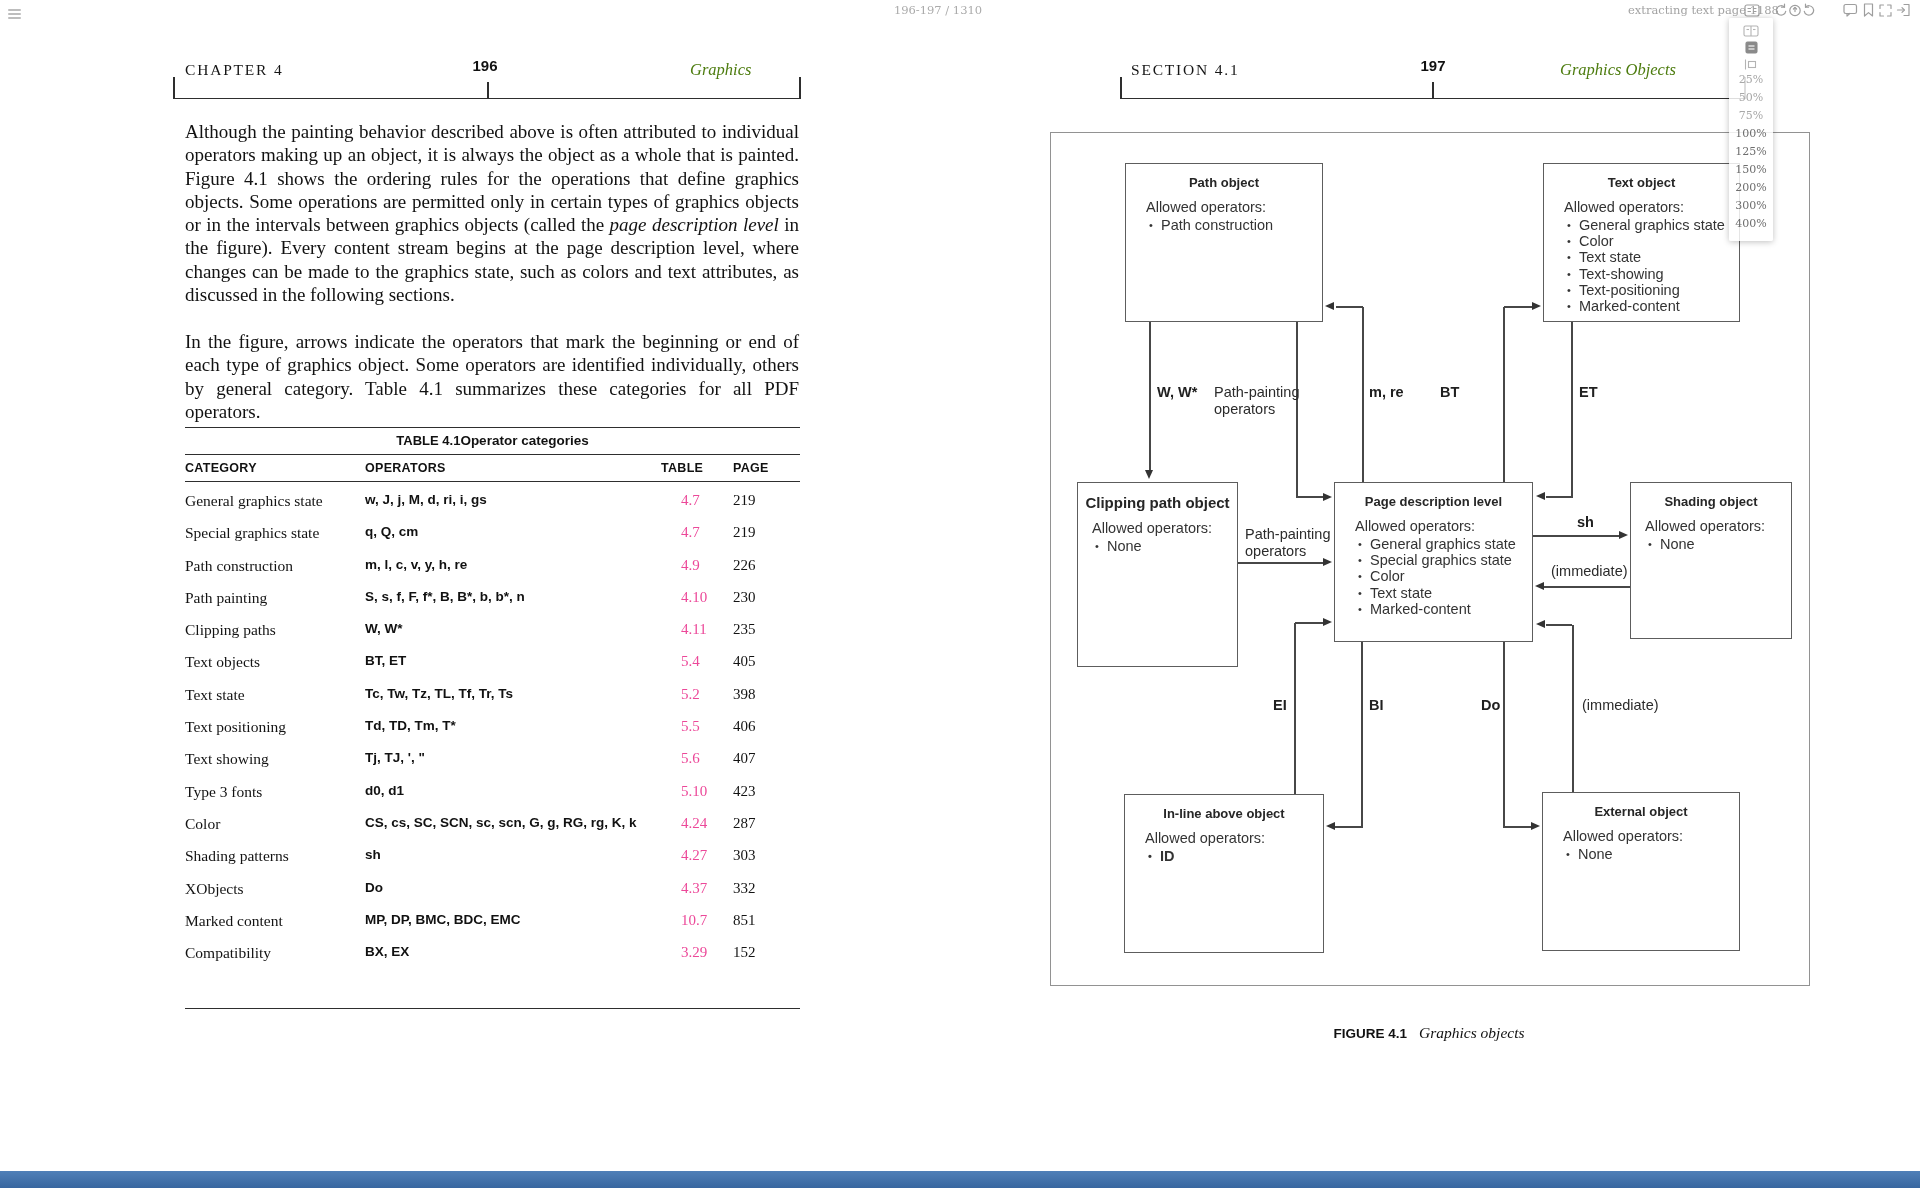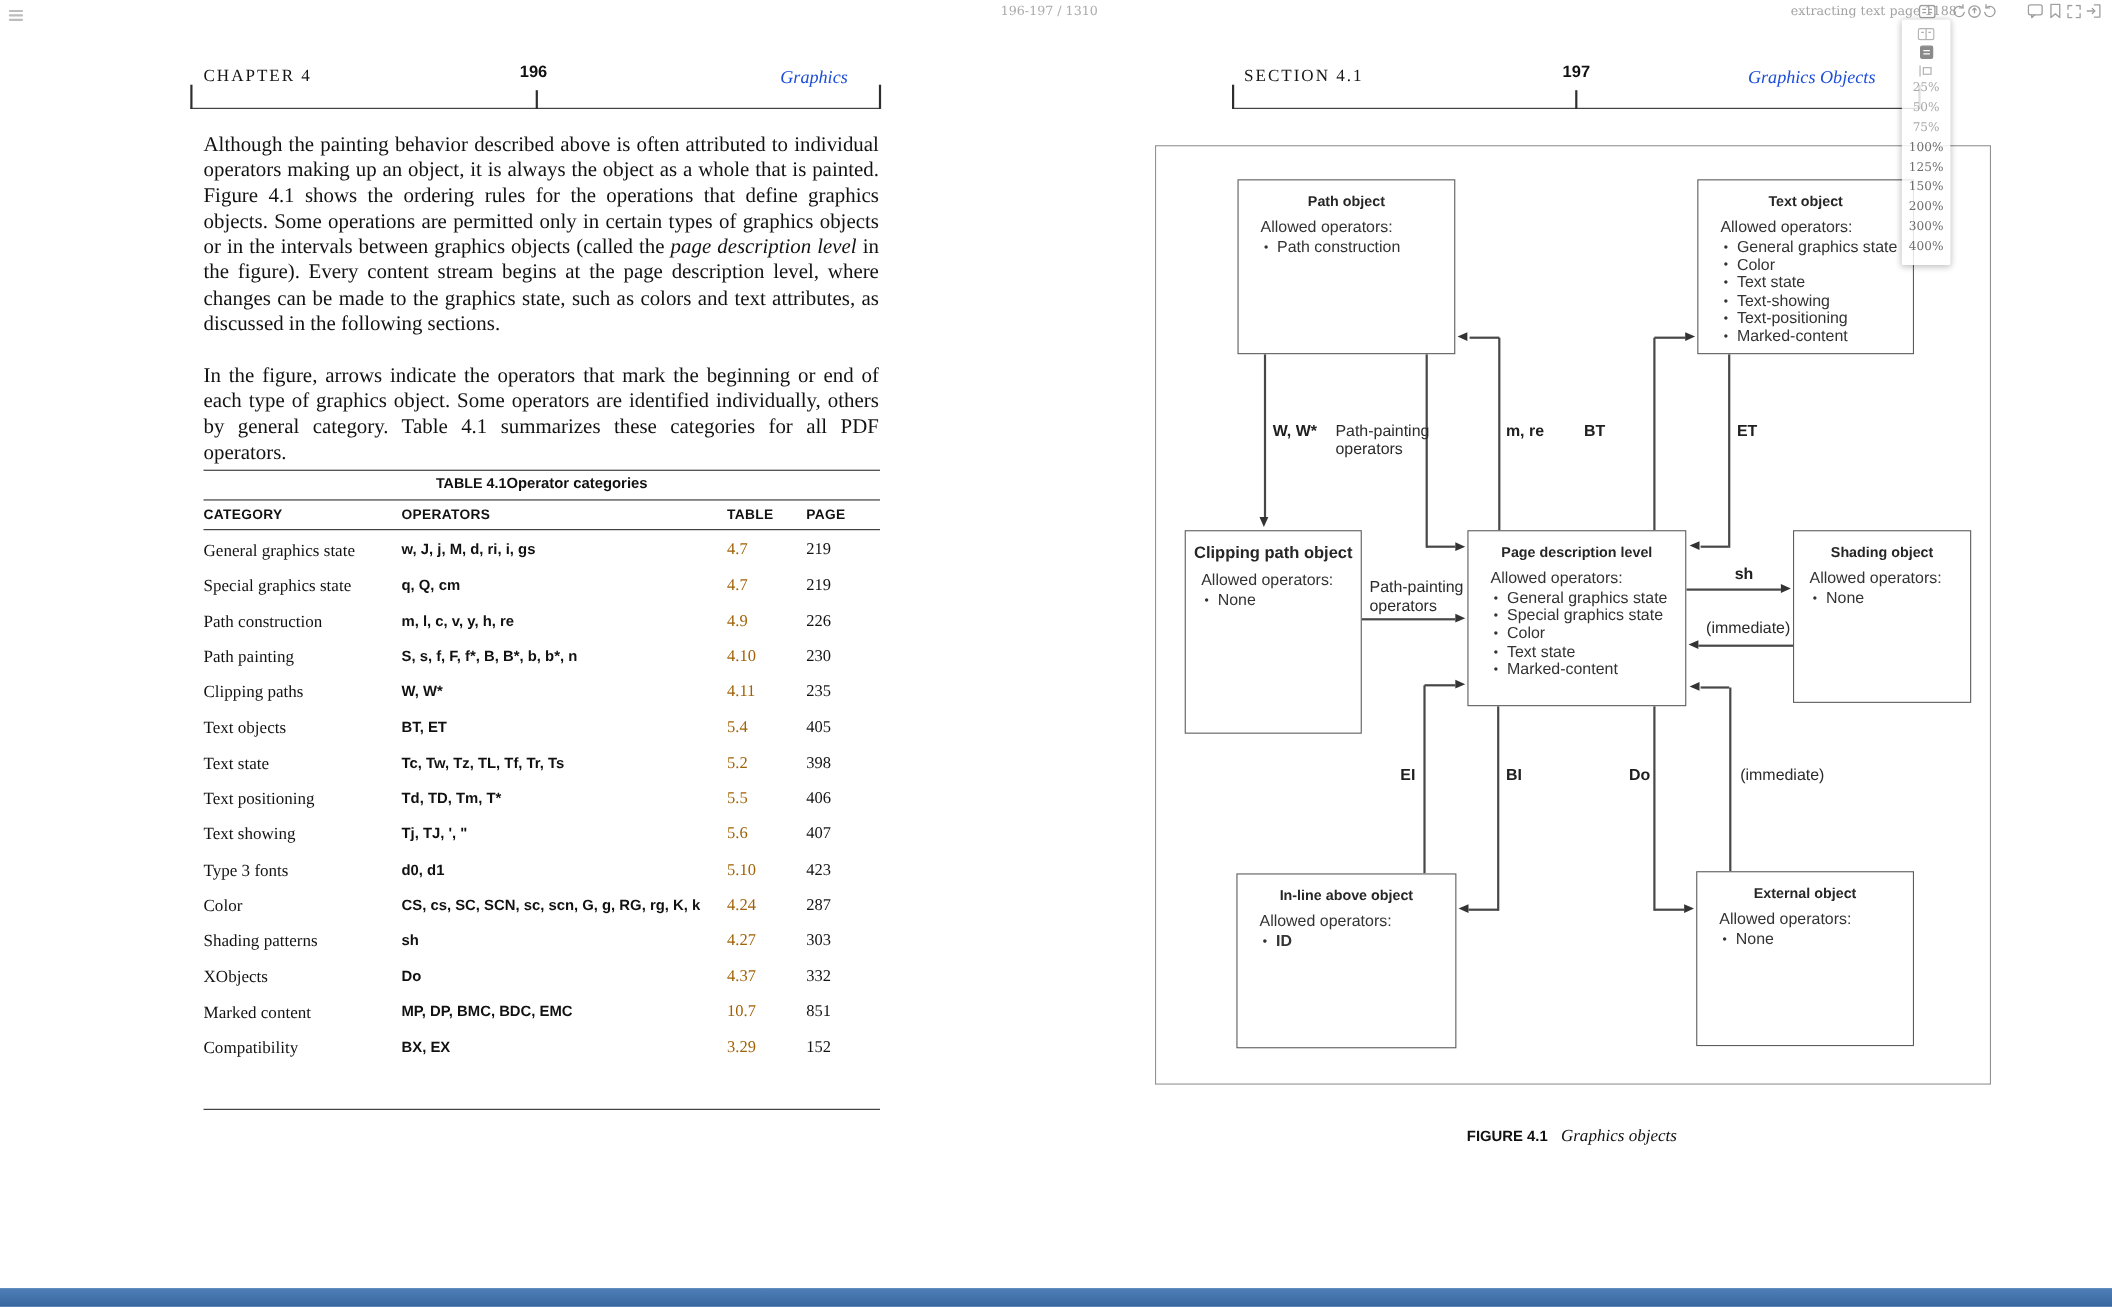--- a/index.html
+++ b/index.html
@@ -1,56 +1,56 @@
 <!DOCTYPE html>
 <html><head>
 <meta charset="utf-8">
 <style>
   html,body{margin:0;padding:0}
   body{width:1920px;height:1188px;background:#fff;position:relative;overflow:hidden;
        font-family:"Liberation Sans",sans-serif;}
   
   .hb{position:absolute;left:8px;top:7px;width:13px;cursor:pointer}
   .hb div{height:1.6px;background:#bdbdbd;margin:2.4px 0;border-radius:1px}
-  .pgind{position:absolute;top:3px;left:878px;width:120px;text-align:right;
+  .pgind{position:absolute;top:3px;left:878px;width:120px;text-align:center;
          font:11.5px "DejaVu Serif",serif;color:#ababab;white-space:nowrap}
   .status{position:absolute;top:3px;left:1628px;font:11.5px "DejaVu Serif",serif;color:#a3a3a3;white-space:nowrap}
   .tico{position:absolute;cursor:pointer;line-height:0}
   .tico svg{stroke:#9e9e9e;fill:none;stroke-width:1.2px;stroke-linecap:round;stroke-linejoin:round}
   
   .zpanel{position:absolute;left:1729px;top:18px;width:44px;padding:4px 0 6px;
           background:rgba(255,255,255,.84);box-shadow:0 1px 6px rgba(0,0,0,.25);
           border-radius:2px;z-index:60}
   .zicon{height:17px;display:flex;align-items:center;justify-content:center;cursor:pointer}
   .zicon svg{stroke:#b3b3b3;fill:none;stroke-width:1.1px}
   .zitem{height:18px;line-height:18px;text-align:center;font:11px "DejaVu Serif",serif;
          color:#6e6e6e;cursor:pointer}
   .zitem.dim{color:#a8a8a8}
   
   .phead{position:absolute;font-family:"Liberation Serif",serif;font-size:15.5px;
          letter-spacing:1.8px;color:#151515;white-space:nowrap}
   .pnum{position:absolute;font:bold 15px "Liberation Sans",sans-serif;color:#111;text-align:center}
   .pright{position:absolute;font-style:italic;font-family:"Liberation Serif",serif;
-          font-size:16.5px;color:#1d4ed8;text-align:center;white-space:nowrap}
+          font-size:16.5px;color:#4d7c0f;text-align:left;white-space:nowrap}
   .hrule{position:absolute;height:1px;background:#2e2e2e}
   .vtick{position:absolute;width:1.5px;background:#2e2e2e}
   
   .para{position:absolute;width:614px;font-family:"Liberation Serif",serif;font-size:19px;
         line-height:23.3px;color:#121212;text-align:justify}
   .ital{font-style:italic}
   .t-title{position:absolute;left:185px;top:431px;width:615px;text-align:center;color:#111;white-space:nowrap}
   .tt1{font:bold 13px "Liberation Sans",sans-serif}
   .tt2{font:bold 13.5px "Liberation Sans",sans-serif;}
   .th{position:absolute;top:461px;font:bold 12.5px "Liberation Sans",sans-serif;color:#111;letter-spacing:.3px}
   .rows{position:absolute;left:185px;top:489px;width:615px}
   .trow{position:relative;height:32.3px}
   .td{position:absolute;top:3px;white-space:nowrap}
   .tdc{left:0;font:15.5px "Liberation Serif",serif;color:#131313}
   .tdo{left:180px;font:bold 13.5px "Liberation Sans",sans-serif;color:#111}
-  .tdt{left:476px;font:15px "Liberation Serif",serif;color:#a16207}
+  .tdt{left:496px;font:15px "Liberation Serif",serif;color:#ec4899}
   .tdp{left:548px;font:15px "Liberation Serif",serif;color:#131313}
   
   .frame{position:absolute;left:1050px;top:132px;width:758px;height:852px;border:1.5px solid #929292}
   .dbox{position:absolute;box-sizing:border-box;border:1.6px solid #5d5d5d;background:#fff;z-index:5}
   .dtitle{margin-top:11px;text-align:center;font-weight:bold;font-size:13px;color:#262626;white-space:nowrap}
   .dintro{margin:9px 0 2px 20px;font-size:14.5px;color:#333;white-space:nowrap}
   .dbul{margin-left:22px;padding-left:13px;font-size:14.5px;line-height:16.2px;color:#333;
         position:relative;white-space:nowrap}
   .dbul::before{content:"•";position:absolute;left:1px;top:0;font-size:11px;color:#333}
   .ln{position:absolute;background:#474747;z-index:3}

